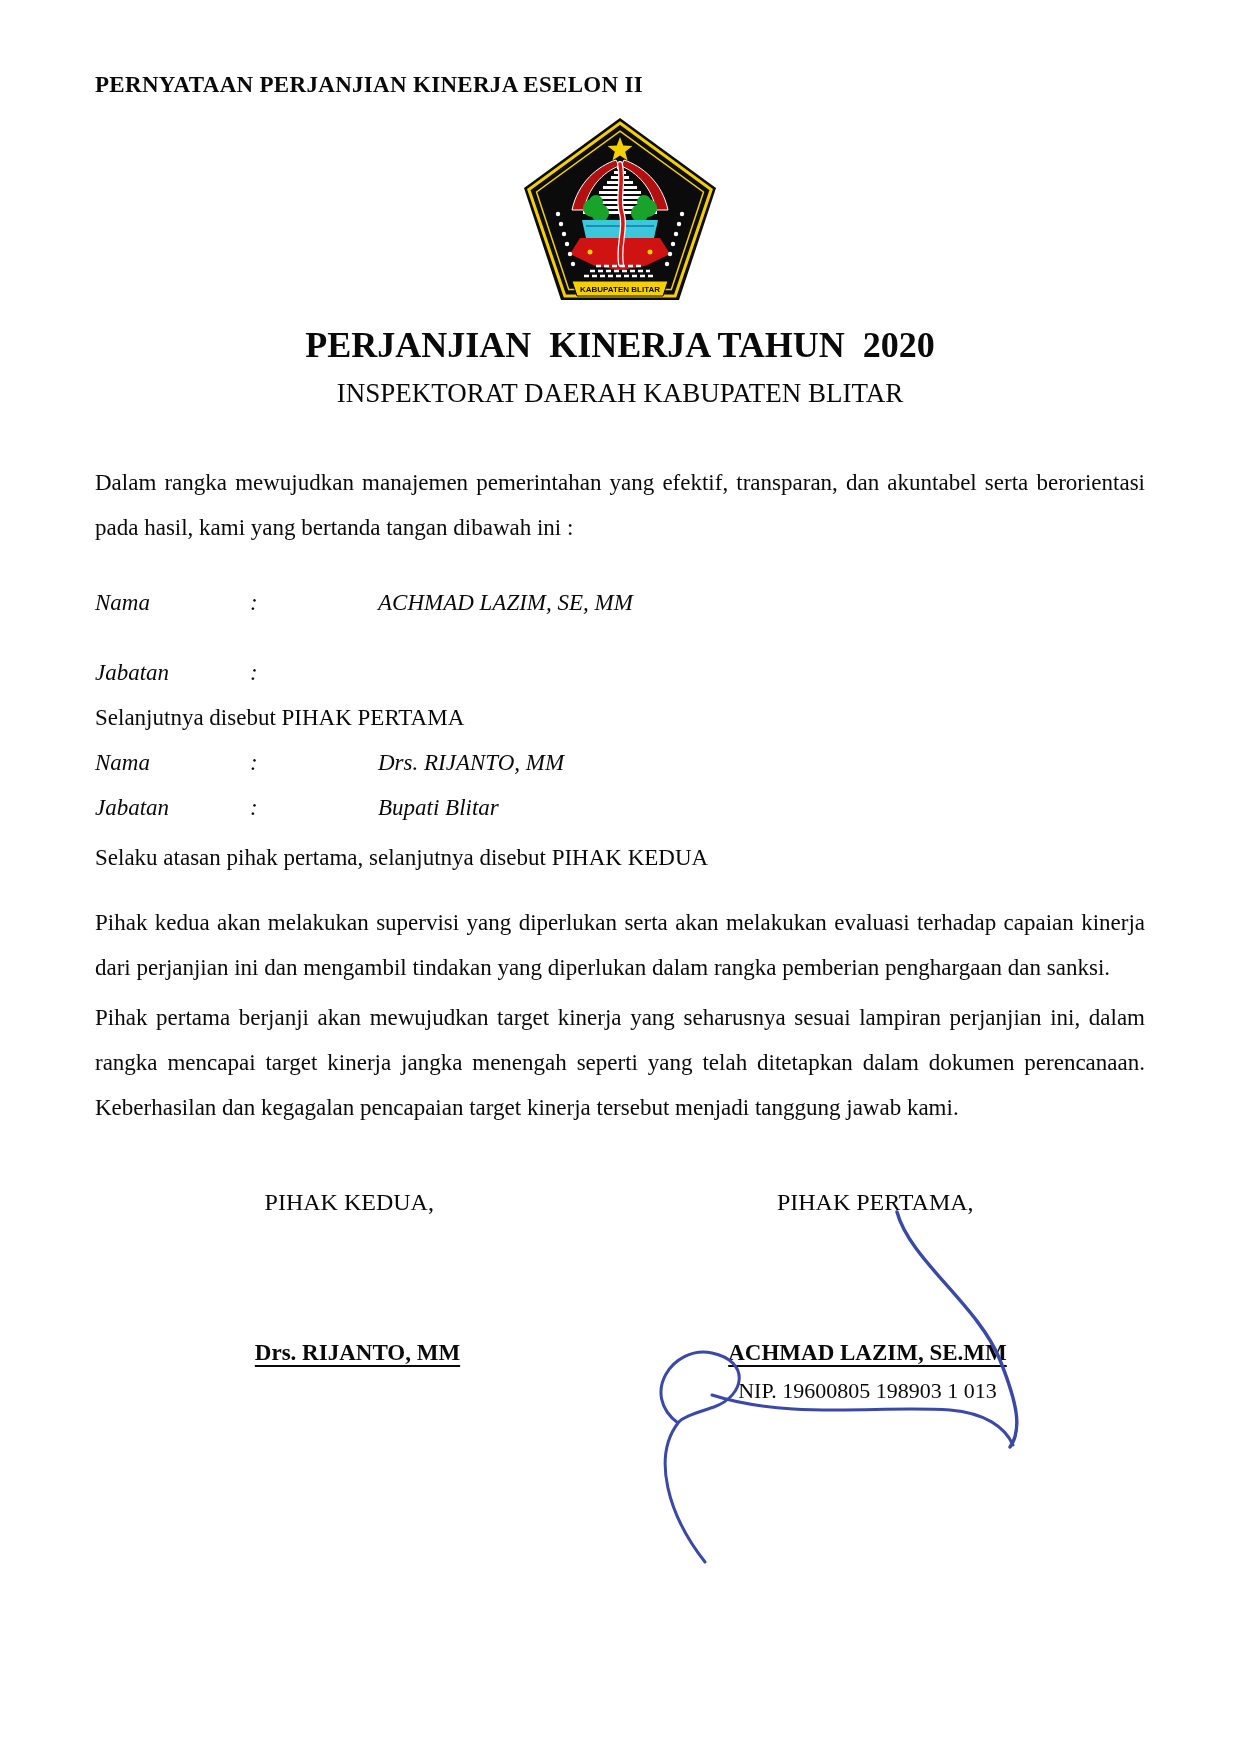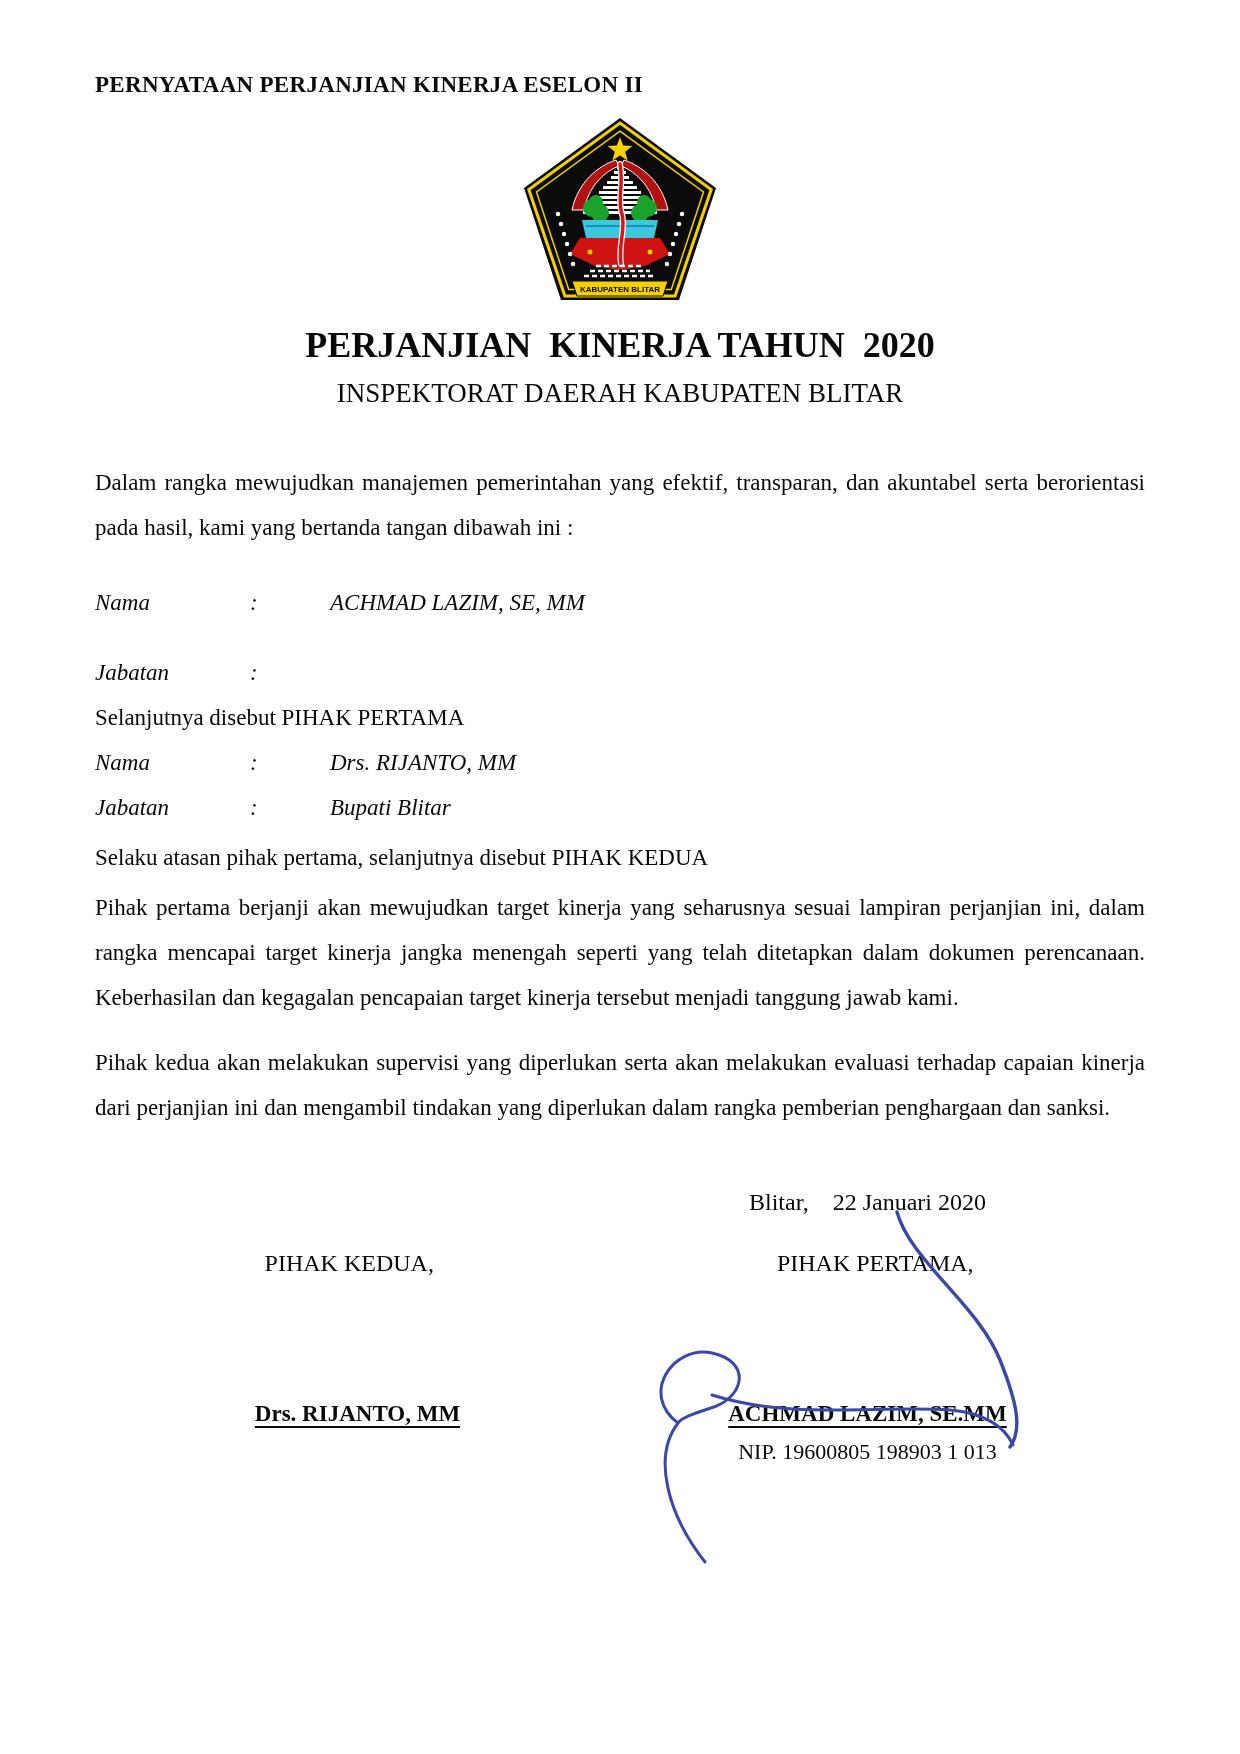--- a/index.html
+++ b/index.html
@@ -33,21 +33,21 @@
     margin-top: 14px; text-align: center;
     font-size: 27px; font-weight: normal; line-height: 34px; white-space: pre-wrap;
   }
   .body-text { font-size: 23px; line-height: 45px; }
   .intro { margin-top: 50px; text-align: justify; }
   .fields { margin-top: 30px; }
   .field-row { display: flex; font-style: italic; }
   .field-row.gap-lg { margin-top: 25px; }
   .field-label { width: 155px; flex: 0 0 155px; }
   .field-colon { width: 80px; flex: 0 0 80px; }
-  .field-value { flex: 1; white-space: pre-wrap; }
+  .field-value { flex: 1; white-space: pre-wrap; margin-left: 48px; }
   .note-row { margin-top: 0; }
   .note-row.gap-sm { margin-top: 5px; }
   .para { text-align: justify; }
   .para1 { margin-top: 5px; }
   .para2 { margin-top: 20px; }
   .closing { margin-top: 50px; }
   .sig-row { display: flex; }
   .sig-col { width: 50%; box-sizing: border-box; text-align: center; }
   .sig-col.right { padding-right: 30px; }
   .place-date { font-size: 24px; line-height: 45px; white-space: pre-wrap; }
@@ -169,28 +169,24 @@
       <span class="field-value">Drs. RIJANTO, MM</span>
     </div>
     <div class="field-row">
       <span class="field-label">Jabatan</span>
       <span class="field-colon">:</span>
       <span class="field-value">Bupati Blitar</span>
     </div>
     <div class="note-row gap-sm">Selaku atasan pihak pertama, selanjutnya disebut PIHAK KEDUA</div>
   </div>
 
+  <div class="body-text para para2">Pihak kedua akan melakukan  supervisi yang diperlukan serta akan melakukan evaluasi terhadap capaian kinerja dari perjanjian ini dan mengambil tindakan yang diperlukan dalam rangka pemberian penghargaan dan sanksi.</div>
   <div class="body-text para para1">Pihak pertama  berjanji akan mewujudkan target kinerja yang seharusnya sesuai lampiran perjanjian ini, dalam rangka mencapai target kinerja jangka menengah seperti yang telah ditetapkan dalam dokumen perencanaan.  Keberhasilan dan kegagalan pencapaian target kinerja tersebut menjadi tanggung jawab kami.</div>
-  <div class="body-text para para2">Pihak kedua akan melakukan  supervisi yang diperlukan serta akan melakukan evaluasi terhadap capaian kinerja dari perjanjian ini dan mengambil tindakan yang diperlukan dalam rangka pemberian penghargaan dan sanksi.</div>
 
   <div class="closing">
-    <div class="sig-row">
-      <div class="sig-col"></div>
-      <div class="sig-col right place-date">Blitar,    22 Januari 2020</div>
-    </div>
     <div class="sig-row role-row">
       <div class="sig-col role">PIHAK KEDUA,</div>
       <div class="sig-col right role">PIHAK PERTAMA,</div>
     </div>
     <div class="sig-row names-row">
       <div class="sig-col">
         <span class="sig-name">Drs. RIJANTO, MM</span>
       </div>
       <div class="sig-col right">
         <div class="sig-name">ACHMAD LAZIM, SE.MM</div>

